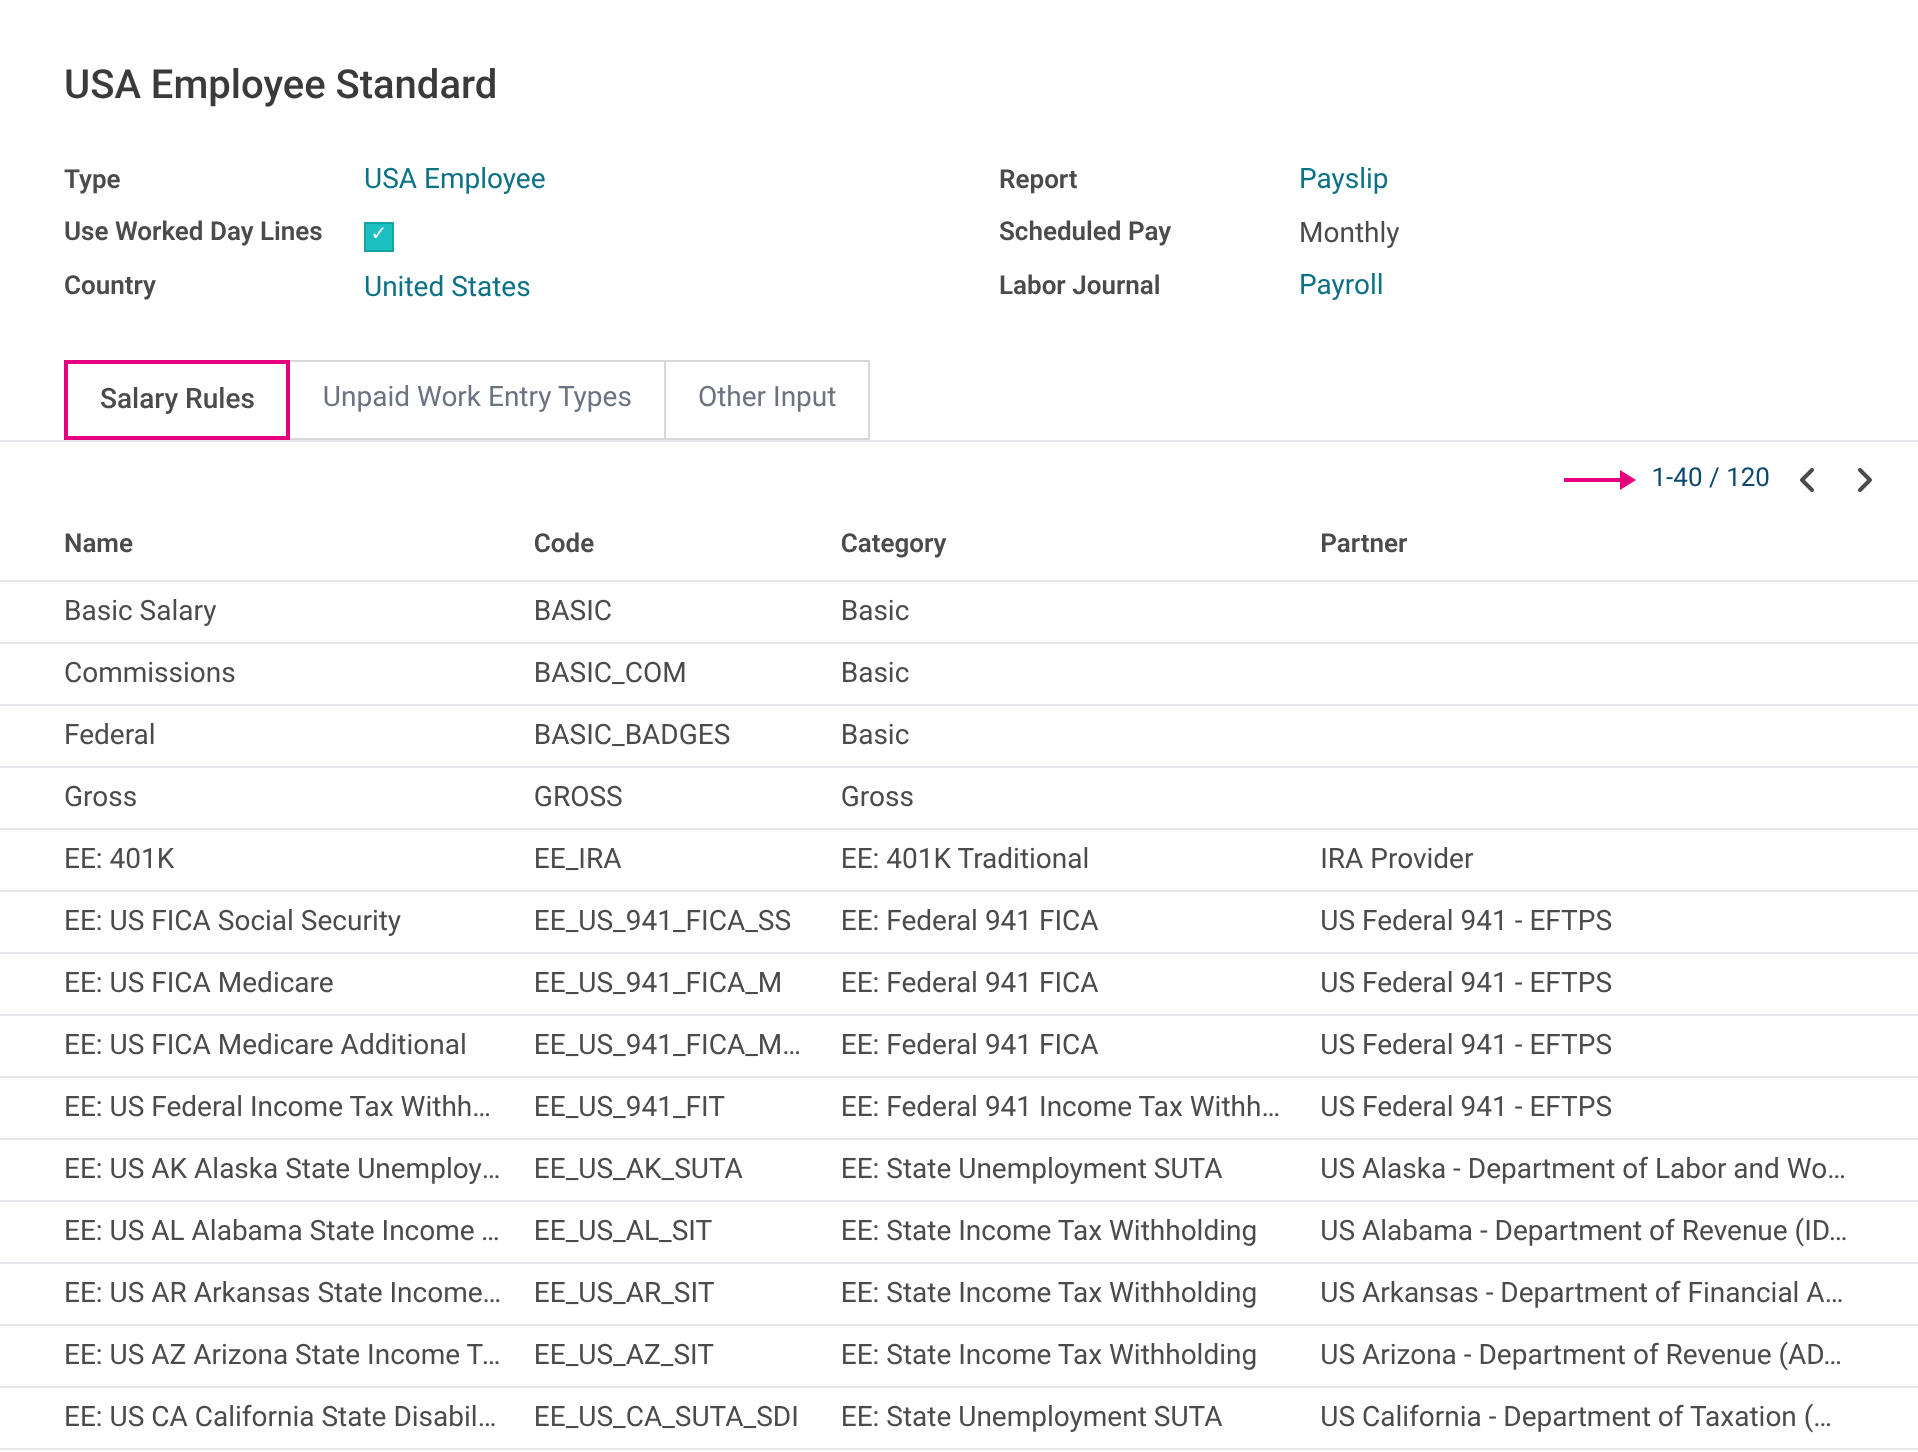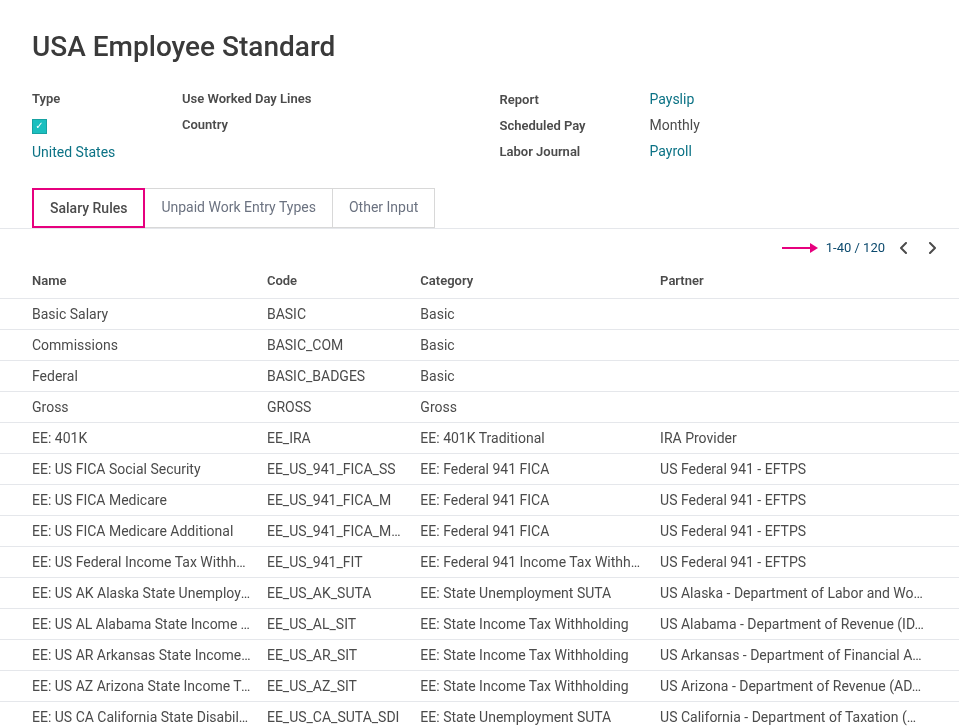--- a/index.html
+++ b/index.html
@@ -7,21 +7,21 @@
     margin: 0;
     font-family: -apple-system, BlinkMacSystemFont, "Segoe UI", Roboto, "Helvetica Neue", Arial, sans-serif;
     font-size: 14px;
     color: #374151;
     background: #fff;
   }
   .page {
     padding: 20px 32px 0 32px;
   }
   h1.title {
-    font-size: 28px;
+    font-size: 20px;
     font-weight: 500;
     color: #3a3a3a;
     margin: 10px 0 28px 0;
   }
   .meta {
     display: flex;
     gap: 40px;
     margin-bottom: 28px;
   }
   .meta-col {
@@ -146,20 +146,21 @@
 </style>
 </head>
 <body>
 
 <div class="page">
   <h1 class="title">USA Employee Standard</h1>
 
   <div class="meta">
     <div class="meta-col">
       <div class="meta-label">Type</div>
+      <div class="meta-value link">USA Employee</div>
 
       <div class="meta-label">Use Worked Day Lines</div>
       <div>
         <span class="checkbox">✓</span>
       </div>
 
       <div class="meta-label">Country</div>
       <div class="meta-value link">United States</div>
     </div>
 

